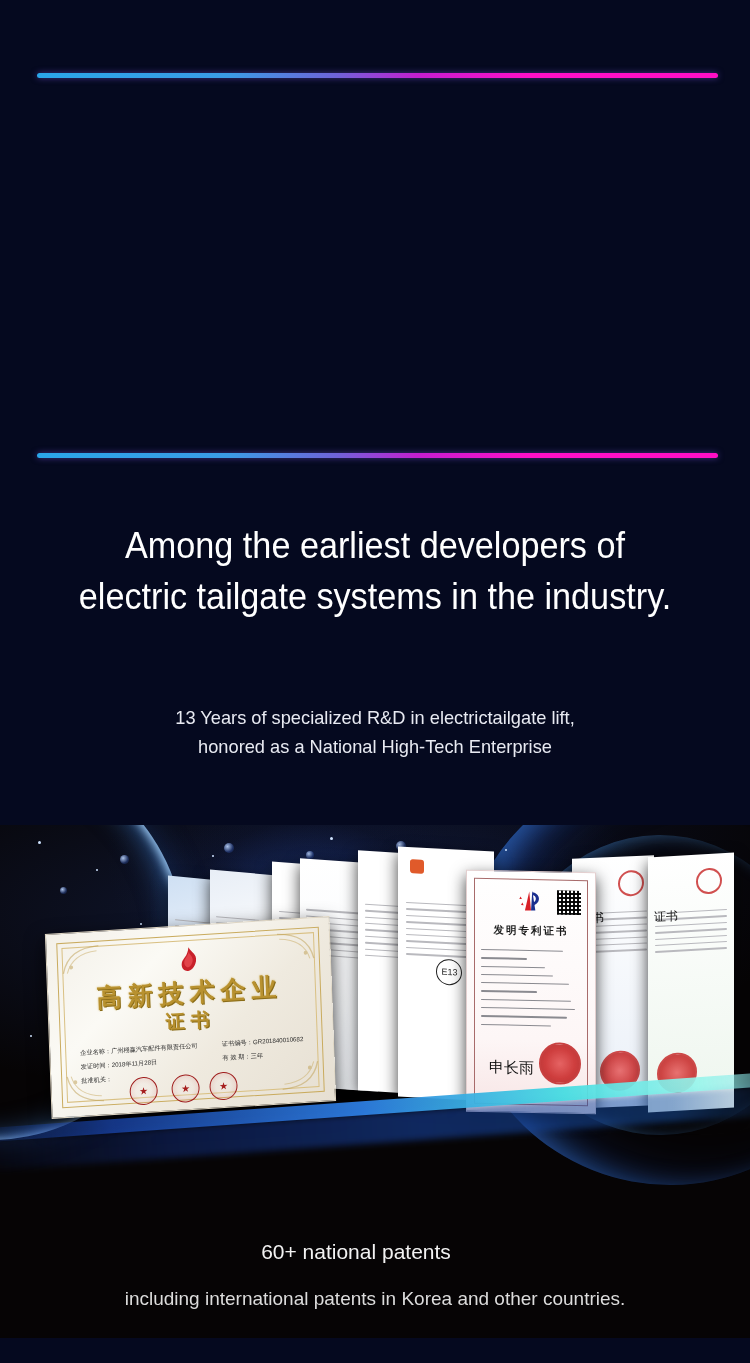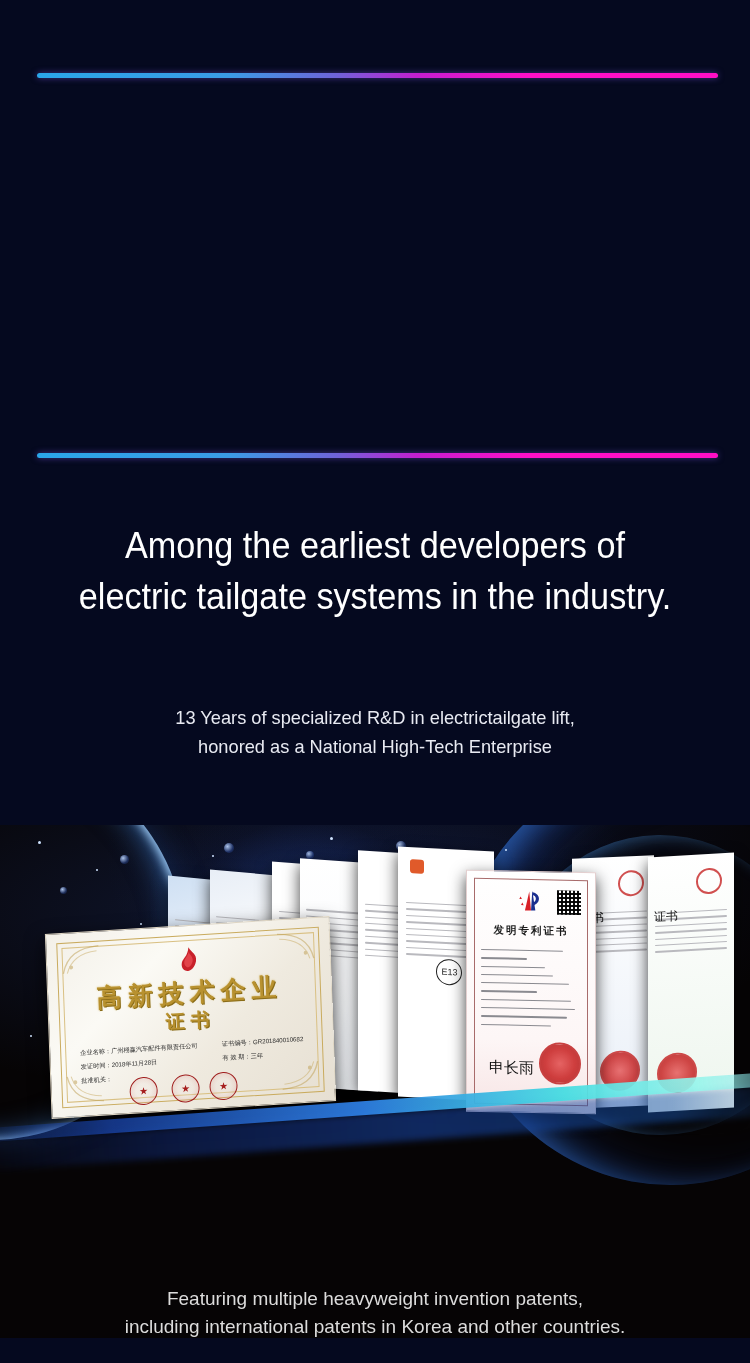--- a/index.html
+++ b/index.html
@@ -513,18 +513,18 @@
         <path d="M6 28 C10 14 20 8 36 7" stroke="#cdb271" stroke-width="1.1" fill="none"></path>
         <circle cx="10" cy="22" r="2" fill="#c2a55e"></circle>
       </svg>
     </div>
 
     <div id="streak2"></div>
     <div id="streak"></div>
 
   </div>
 
+  <div id="cap-main">60+ national patents</div>
   <div id="cap-sub">
-    <span class="l">Featuring multiple heavyweight invention patents,</span>
     <span class="l">including international patents in Korea and other countries.</span>
   </div>
 
 </div>
 
 </body></html>

